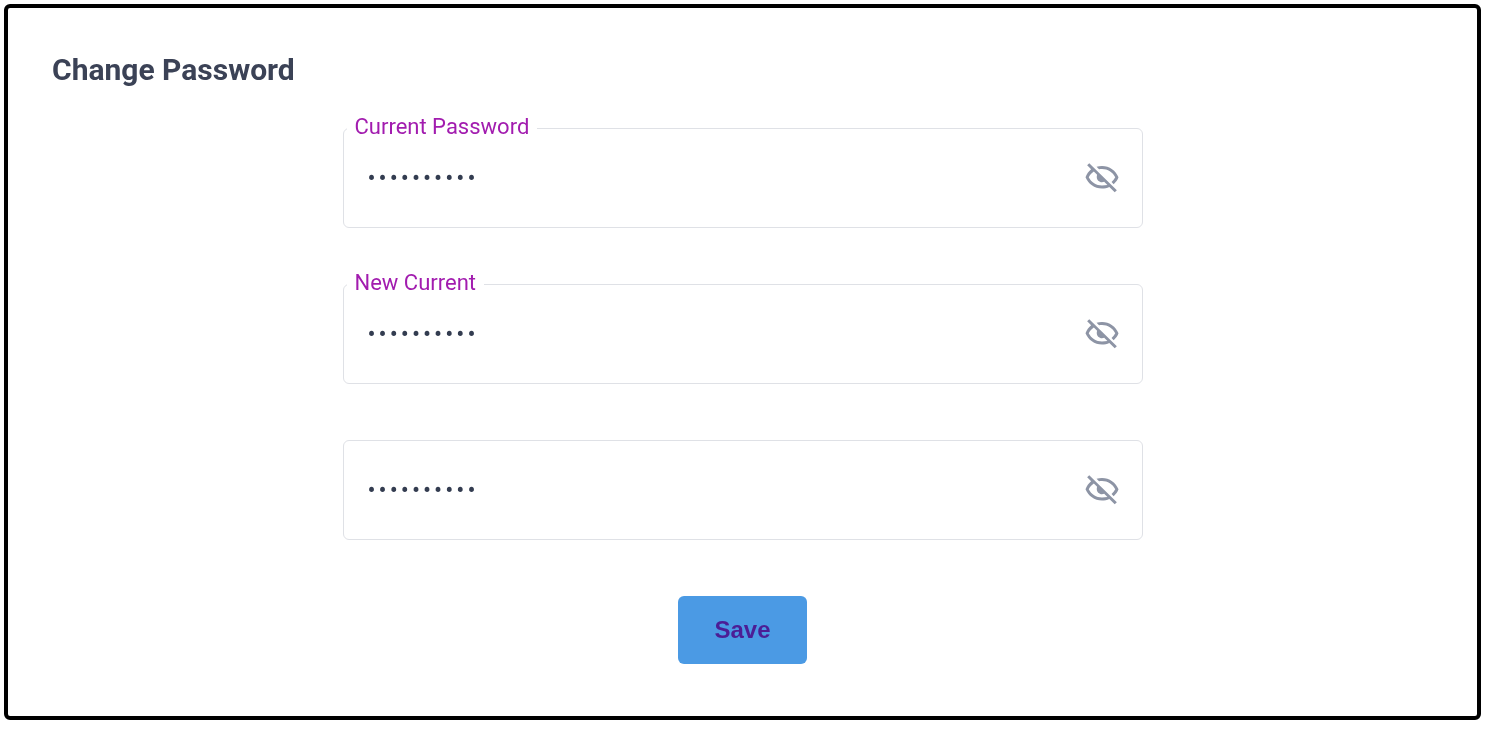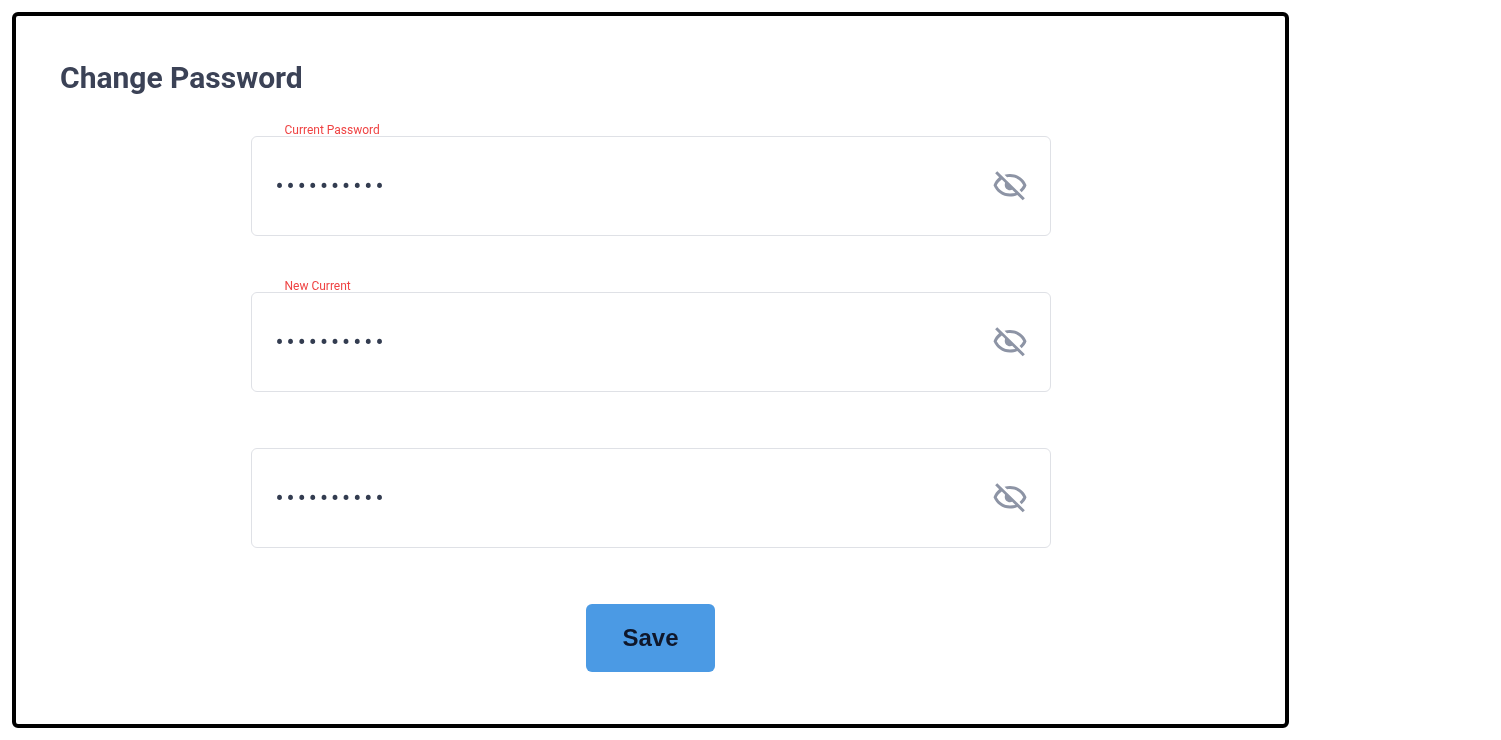--- a/index.html
+++ b/index.html
@@ -6,22 +6,22 @@
   html, body {
     margin: 0;
     padding: 0;
     width: 1501px;
     height: 740px;
     font-family: -apple-system, BlinkMacSystemFont, "Segoe UI", Roboto, Helvetica, Arial, sans-serif;
     background: #fff;
   }
   .frame {
     position: relative;
-    margin: 12px;
-    width: 1277px;
+    margin: 4px;
+    width: 1477px;
     height: 716px;
     background: #fff;
     border: 4px solid #000;
     border-radius: 6px;
     padding-left: 17px;
   }
   .title {
     position: absolute;
     left: 44px;
     top: 44px;
@@ -45,25 +45,25 @@
     border: 1px solid #dfe1e6;
     border-radius: 6px;
     height: 100px;
     padding: 0 70px 0 22px;
     display: flex;
     align-items: center;
   }
   .field-label {
     position: absolute;
     top: -12px;
-    left: 26px;
+    left: 4px;
     background: #fff;
     padding: 0 8px;
-    font-size: 12px;
-    color: #ef4444;
+    font-size: 22px;
+    color: #a21caf;
     line-height: 1;
   }
   .field-input {
     border: none;
     outline: none;
     font-size: 24px;
     letter-spacing: 3px;
     color: #333c50;
     background: transparent;
     width: 100%;
@@ -80,21 +80,21 @@
     height: 36px;
   }
   .eye-btn svg { width: 36px; height: 36px; display: block; }
   .save-row {
     text-align: center;
     margin-top: 20px;
   }
   .save-btn {
     display: inline-block;
     background: #4b9ae4;
-    color: #0f172a;
+    color: #4c1d95;
     border: none;
     border-radius: 6px;
     padding: 20px 36px;
     font-size: 24px;
     font-weight: 600;
     cursor: pointer;
   }
 </style>
 </head>
 <body>

